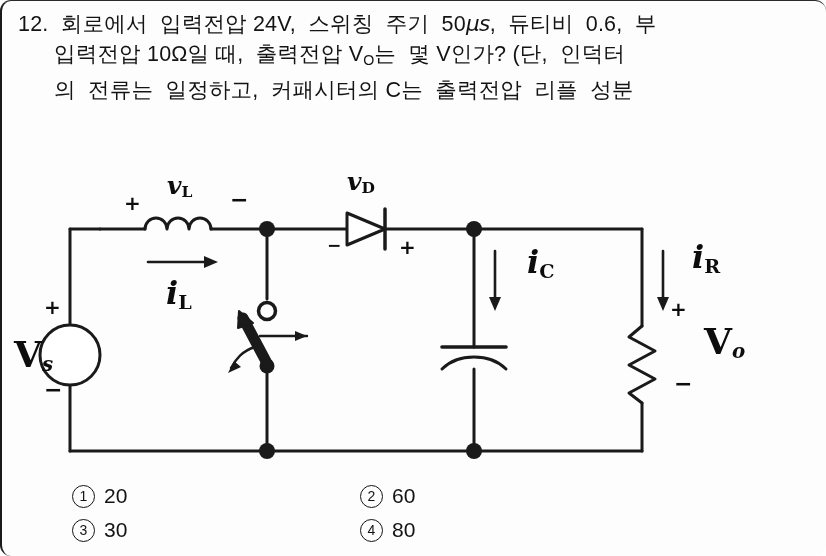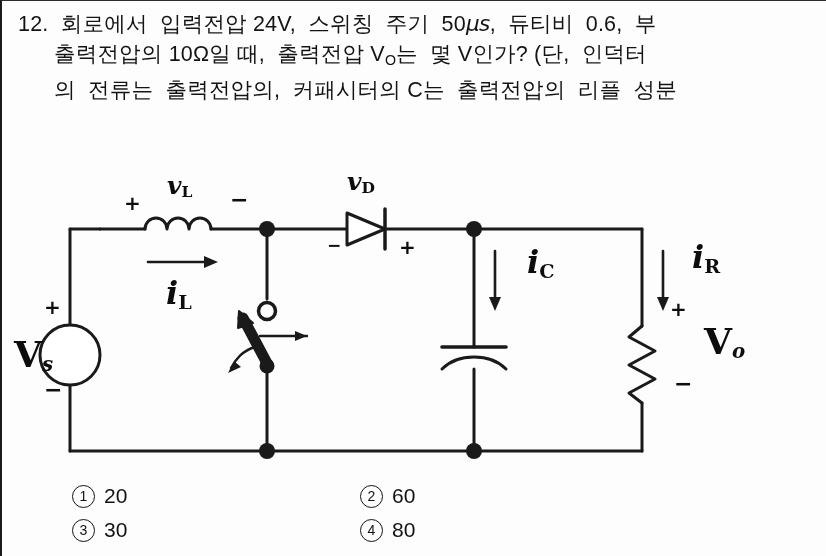--- a/index.html
+++ b/index.html
@@ -17,20 +17,21 @@
   }
 
   
   #page {
     position: absolute;
     inset: 0;
     background: #fdfdfd;
     border-left: 2px solid #1a1a1a;
     border-top: 1px solid #2a2a2a;
     box-sizing: border-box;
+    border-radius: 11px;
   }
 
   
   #question {
     position: absolute;
     left: 16px;
     top: 8px;
     width: 800px;
   }
   .q-line {
@@ -149,23 +150,23 @@
   }
 </style>
 </head>
 <body>
 
 <div id="page">
 
   <div id="question">
     <span class="q-line first"><span>12.  회로에서  입력전압 24V,  스위칭  주기  50</span><span class="mu-unit">µs</span><span>,  듀티비  0.6,  부</span></span>
 
-    <span class="q-line cont"><span>출력전압의 10Ω일 때,  출력전압 V</span><span class="sub">O</span><span>는  몇 V인가? (단,  인덕터</span></span>
-
-    <span class="q-line cont">의  전류는  출력전압의,  커패시터의 C는  출력전압의  리플  성분</span>
+    <span class="q-line cont"><span>입력전압 10Ω일 때,  출력전압 V</span><span class="sub">O</span><span>는  몇 V인가? (단,  인덕터</span></span>
+
+    <span class="q-line cont">의  전류는  일정하고,  커패시터의 C는  출력전압  리플  성분</span>
   </div>
 
   <div id="circuit">
 
     <svg width="826" height="320" viewBox="0 0 826 320">
       <g fill="none" stroke="#1a1a1a" stroke-width="3" stroke-linecap="round" stroke-linejoin="round">
 
         <path d="M 68 78 L 98 78 L 98 78"></path>
         <path d="M 98 78 L 143 78"></path>
 

